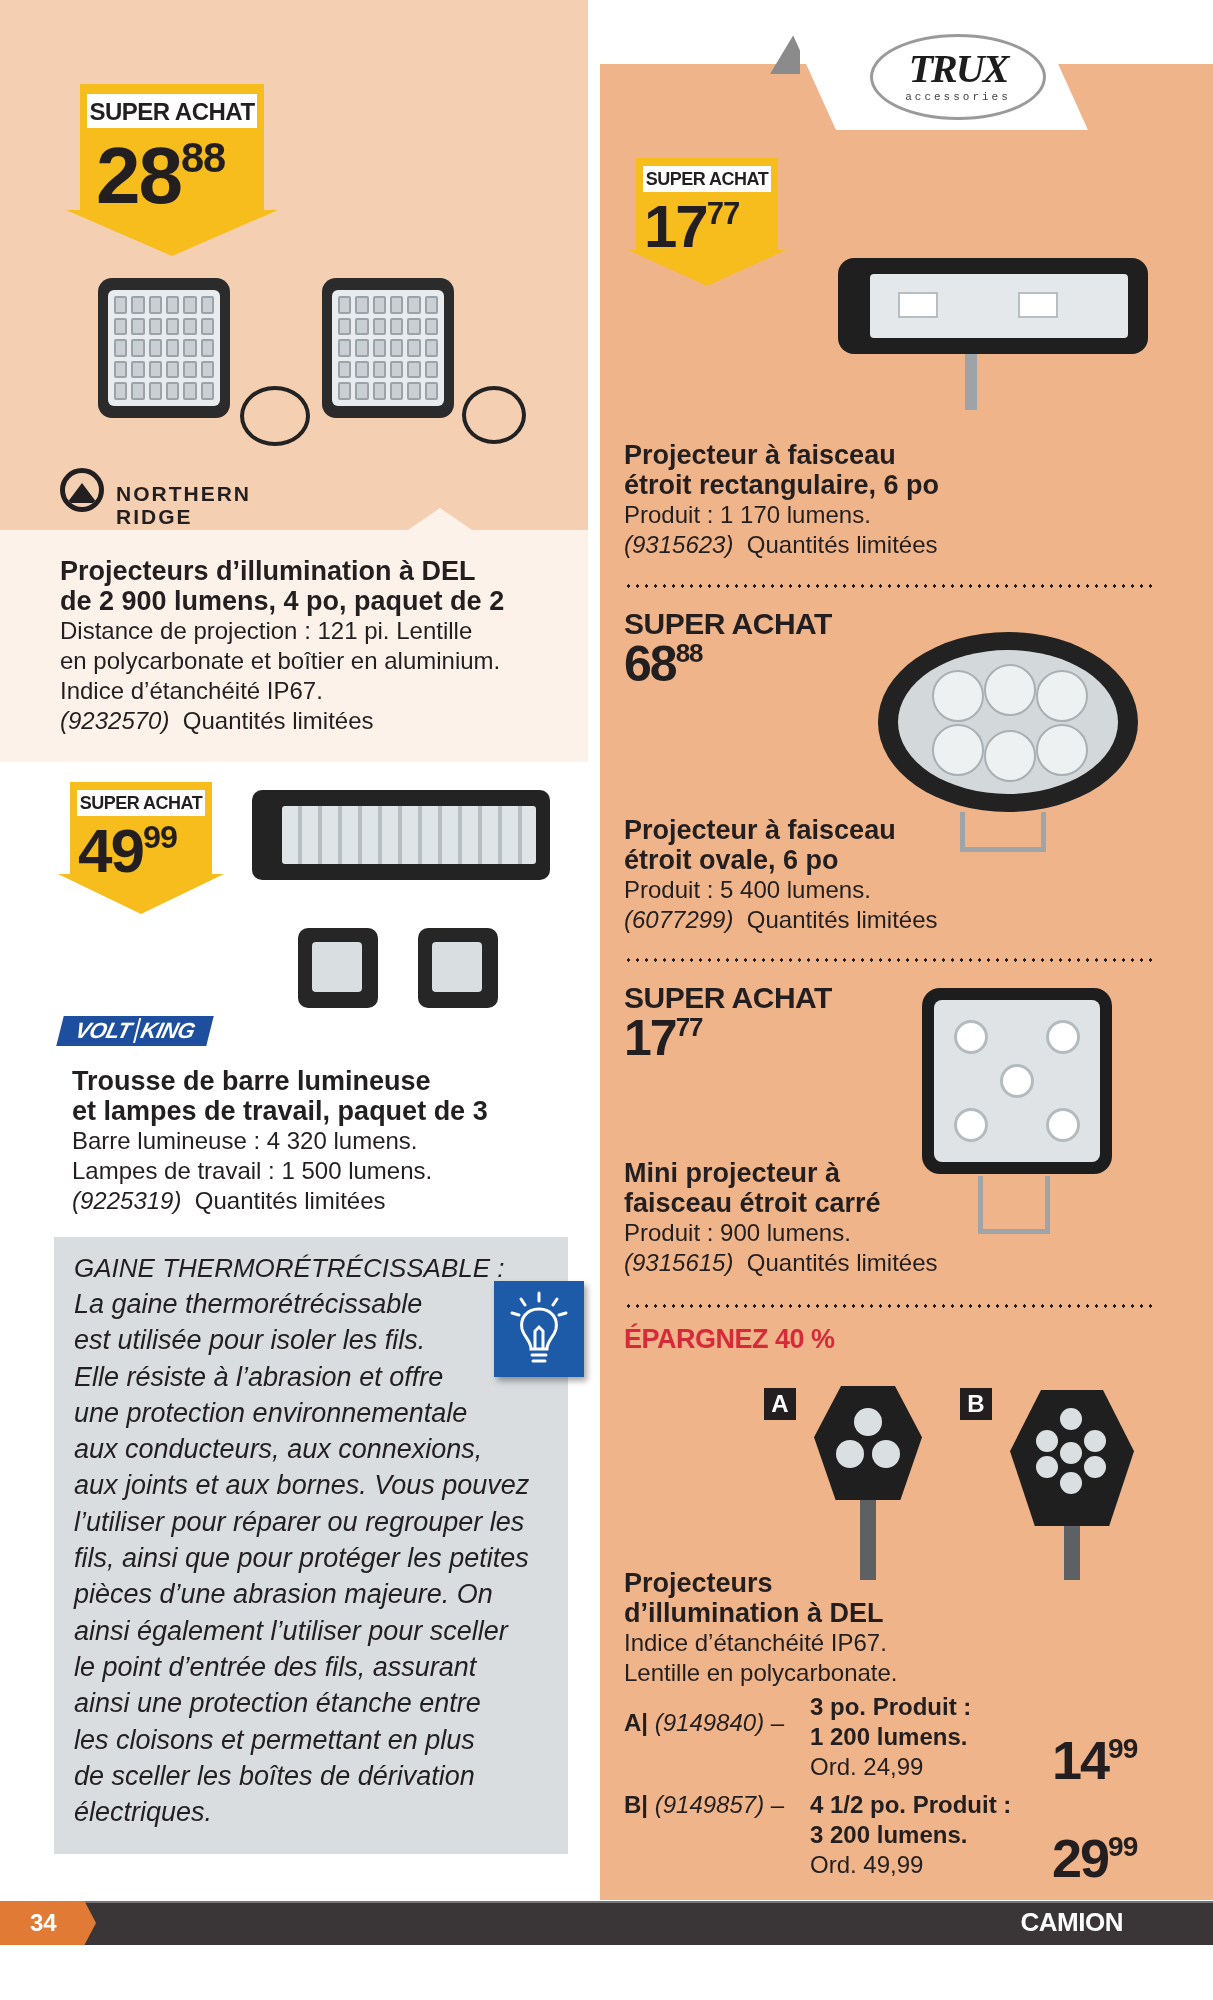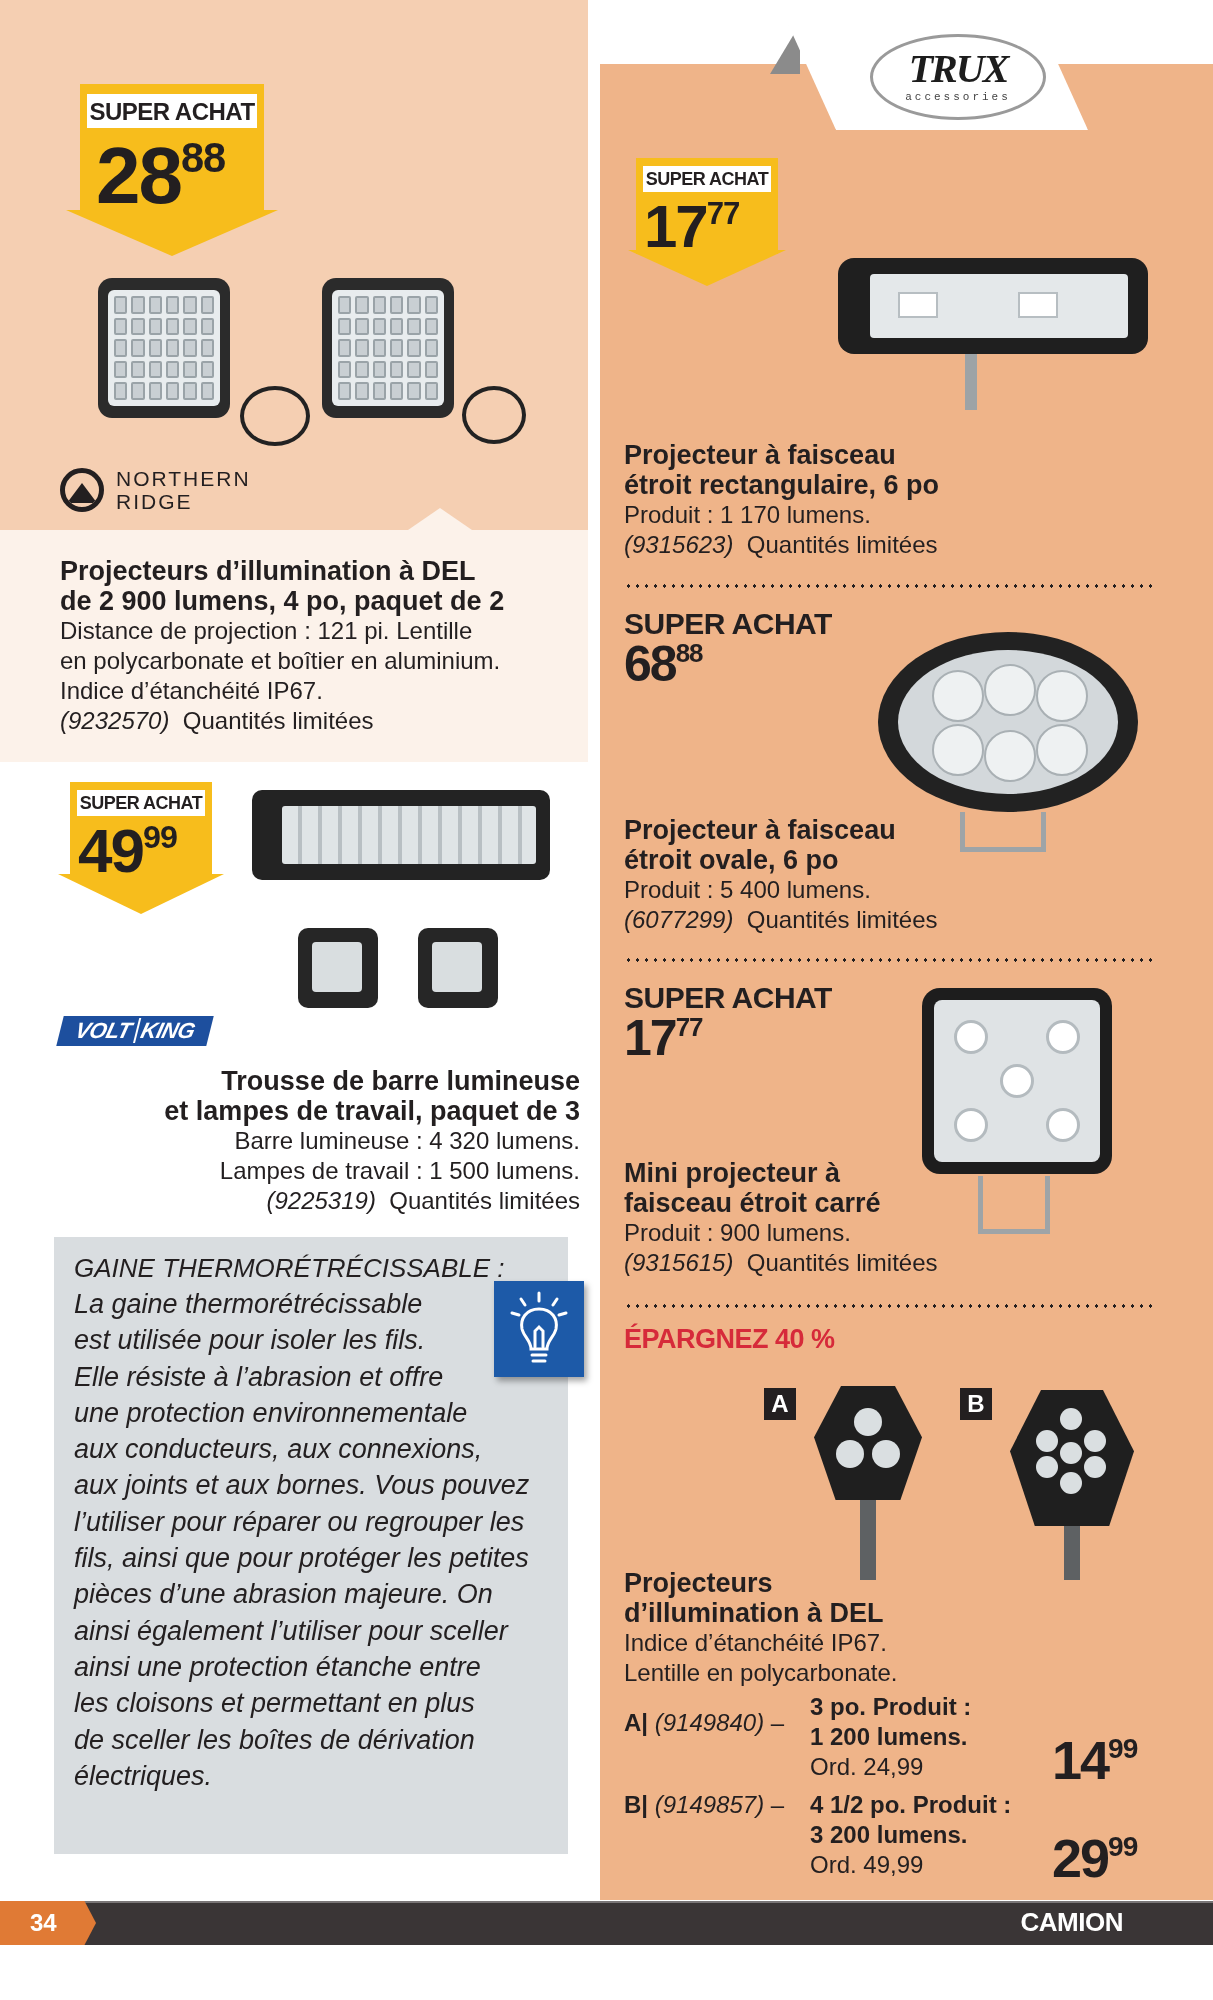--- a/index.html
+++ b/index.html
@@ -143,21 +143,21 @@
       <div></div>
       <div></div>
     </div>
 </div>
 <div class="abs" style="left:462px; top:386px; width:64px; height:58px; border:4px solid #222; border-radius:50%;"></div>
 
 <div class="abs" style="left:60px; top:464px; height:54px;">
   <div class="abs" style="left:0; top:4px; width:44px; height:44px; border:5px solid #231f20; border-radius:50%; overflow:hidden;">
     <div style="position:absolute; left:2px; top:10px; width:0; height:0; border-left:15px solid transparent; border-right:15px solid transparent; border-bottom:20px solid #231f20;"></div>
   </div>
-  <div class="abs" style="left:56px; top:3px; white-space:nowrap; font-weight:normal; font-size:21px; line-height:23px; letter-spacing:2px; color:#231f20;">
+  <div class="abs" style="left:56px; top:18px; white-space:nowrap; font-weight:bold; font-size:21px; line-height:23px; letter-spacing:2px; color:#231f20;">
     <div>NORTHERN</div>
     <div>RIDGE</div>
   </div>
 </div>
 
 <div class="abs" style="left:60px; top:556px; width:520px;">
   <div class="title">Projecteurs d’illumination à DEL</div>
   <div class="title">de 2 900 lumens, 4 po, paquet de 2</div>
   <div class="desc">Distance de projection : 121 pi. Lentille</div>
   <div class="desc">en polycarbonate et boîtier en aluminium.</div>
@@ -180,41 +180,42 @@
 </div>
 <div class="abs" style="left:418px; top:928px; width:80px; height:80px; background:#262626; border-radius:10px;">
   <div style="position:absolute; left:14px; top:14px; width:50px; height:50px; background:#d9dee0; border-radius:4px;"></div>
 </div>
 
 <div class="abs" style="left:60px; top:1016px; width:150px; height:30px; background:#1d4f9e; transform:skewX(-14deg); color:#fff; font-weight:bold; font-style:italic; font-size:22px; line-height:30px; text-align:center; letter-spacing:-0.5px;">
   <span>VOLT</span>
   <span style="border-left:2px solid #fff; padding-left:3px;">KING</span>
 </div>
 
-<div class="abs" style="left:60px; top:1066px; width:520px;text-align:right;">
+<div class="abs" style="left:72px; top:1066px; width:520px;">
   <div class="title">Trousse de barre lumineuse</div>
   <div class="title">et lampes de travail, paquet de 3</div>
   <div class="desc">Barre lumineuse : 4 320 lumens.</div>
   <div class="desc">Lampes de travail : 1 500 lumens.</div>
   <div class="desc"><i>(9225319)</i>&nbsp; <span>Quantités limitées</span></div>
 </div>
 
 <div class="abs tip-box"></div>
 <div class="abs" style="left:74px; top:1250px; width:500px;">
   <div class="tip-title">GAINE THERMORÉTRÉCISSABLE :</div>
   <div class="tip-body">La gaine thermorétrécissable</div>
   <div class="tip-body">est utilisée pour isoler les fils.</div>
   <div class="tip-body">Elle résiste à l’abrasion et offre</div>
   <div class="tip-body">une protection environnementale</div>
   <div class="tip-body">aux conducteurs, aux connexions,</div>
   <div class="tip-body">aux joints et aux bornes. Vous pouvez</div>
   <div class="tip-body">l’utiliser pour réparer ou regrouper les</div>
   <div class="tip-body">fils, ainsi que pour protéger les petites</div>
   <div class="tip-body">pièces d’une abrasion majeure. On</div>
   <div class="tip-body">ainsi également l’utiliser pour sceller</div>
+  <div class="tip-body">le point d’entrée des fils, assurant</div>
   <div class="tip-body">ainsi une protection étanche entre</div>
   <div class="tip-body">les cloisons et permettant en plus</div>
   <div class="tip-body">de sceller les boîtes de dérivation</div>
   <div class="tip-body">électriques.</div>
 </div>
 <div class="abs tip-icon">
   <svg width="90" height="96" viewBox="0 0 90 96">
     <g stroke="#ffffff" stroke-width="3" fill="none" stroke-linecap="round">
       <line x1="45" y1="12" x2="45" y2="20"></line>
       <line x1="27" y1="18" x2="31" y2="24"></line>

